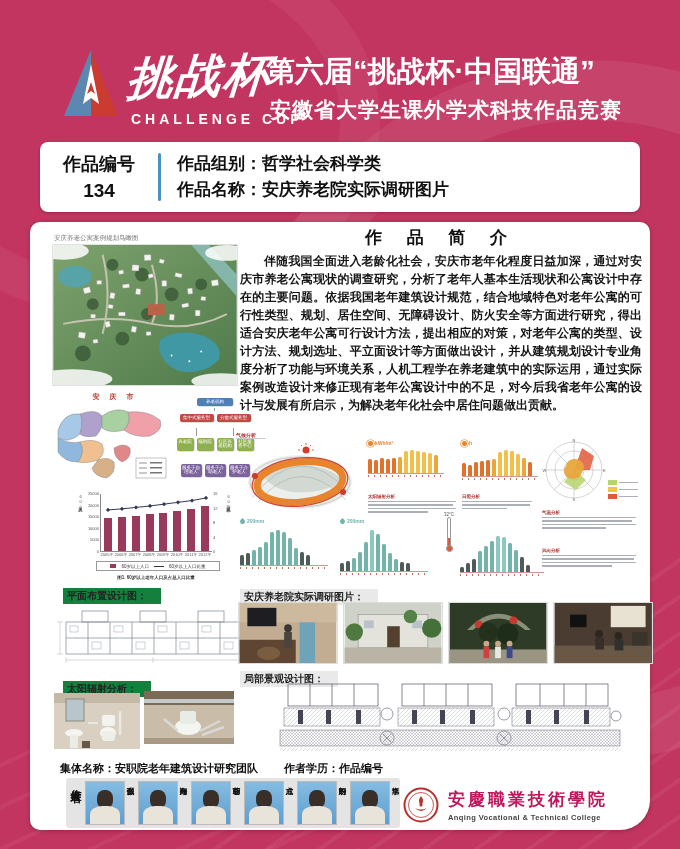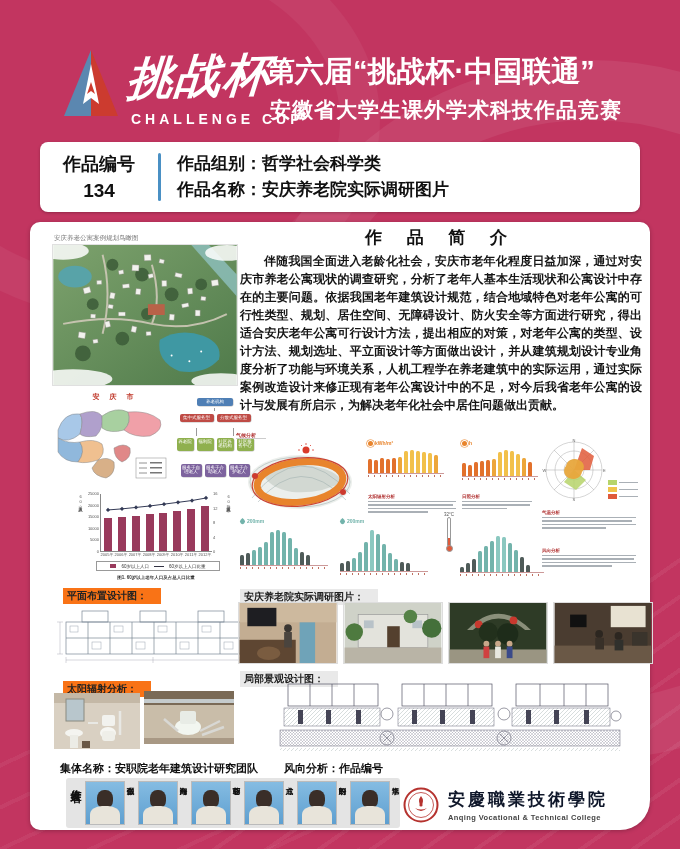--- a/index.html
+++ b/index.html
@@ -108,21 +108,21 @@
   .rose-legend .ml { flex:1; margin:0; }
   .thermo { left:206px; top:76px; width:14px; text-align:center; }
   .thermo .tube { width:4px; height:30px; border:0.8px solid #999; border-radius:3px; margin:0 auto;
                   background:linear-gradient(0deg,#e05a3a 0 8px, #fff 8px); }
   .thermo .bulb { width:7px; height:7px; border:0.8px solid #999; border-radius:50%; margin:-2px auto 0;
                   background:#e05a3a; }
   .thermo .tl { font-size:4.5px; color:#555; }
 
   
   .sec-label { font-size:10px; font-weight:bold; color:#222; white-space:nowrap; }
-  .lav { background:#f97316; padding:1px 14px 1px 4px; }
+  .lav { background:#15803d; padding:1px 14px 1px 4px; }
   .gry { background:#e9e9e9; padding:1px 14px 1px 4px; }
 
   .floor-label { left:33px; top:366px; }
   .floorplan  { left:26px; top:380px; width:194px; height:66px; }
   .barrier-label { left:33px; top:459px; }
   .bath1 { left:24px; top:471px; }
   .bath2 { left:114px; top:469px; }
 
   .survey-label { left:210px; top:367px; }
   .photos { left:208px; top:380px; display:flex; gap:5px; }
@@ -141,21 +141,21 @@
   .aphoto { width:40px; height:44px; background:linear-gradient(180deg,#85bce2 0%, #5e9fd0 100%);
             position:relative; overflow:hidden; border:0.5px solid #bbb; }
   .aphoto::before { content:""; position:absolute; left:50%; top:8px; width:16px; height:18px;
                     margin-left:-8px; background:#3a2e28; border-radius:45% 45% 40% 40%; }
   .aphoto::after { content:""; position:absolute; left:50%; top:24px; width:30px; height:22px;
                    margin-left:-15px; background:#e8e4da; border-radius:40% 40% 0 0; }
   .aname { writing-mode:vertical-rl; text-orientation:upright; font-size:7.5px; font-weight:bold;
            color:#111; height:44px; line-height:9px; margin:0 1px; }
 
   .school { left:372px; top:558px; width:246px; height:50px; display:flex; align-items:center; gap:8px; }
-  .school-txt .cn { font-family:"Liberation Serif", serif; font-size:17px; font-weight:bold; color:#0f172a;
+  .school-txt .cn { font-family:"Liberation Serif", serif; font-size:17px; font-weight:bold; color:#be185d;
                     letter-spacing:3px; white-space:nowrap; }
   .school-txt .en { font-size:7.5px; color:#444; font-weight:bold; letter-spacing:0.4px; margin-top:2px; }
 </style>
 </head>
 <body>
 
 <div id="poster">
   <div class="ribbon rb1"></div>
   <div class="ribbon rb2"></div>
   <div class="ribbon rb3"></div>
@@ -735,21 +735,21 @@
           <rect x="196" y="30" width="5" height="14"></rect>
         <rect x="252" y="30" width="5" height="14"></rect>
           <rect x="280" y="30" width="5" height="14"></rect>
           <rect x="310" y="30" width="5" height="14"></rect>
       </g>
       <rect x="6" y="50" width="340" height="16" fill="url(#hch2)" stroke="#667" stroke-width="0.5"></rect>
       <rect x="6" y="68" width="340" height="3" fill="url(#hch)"></rect>
     </svg>
 
     <div class="team-line">
-      <span>集体名称：</span><span>安职院老年建筑设计研究团队</span><span class="pad"></span><span>风向分析：</span><span>作品编号</span>
+      <span>集体名称：</span><span>安职院老年建筑设计研究团队</span><span class="pad"></span><span>作者学历：</span><span>作品编号</span>
     </div>
 
     <div class="authors">
       <div class="a-label">作者姓名</div>
     <div class="author">
           <div class="aphoto"></div>
           <div class="aname">张仁灏</div>
         </div>
         <div class="author">
           <div class="aphoto"></div>

